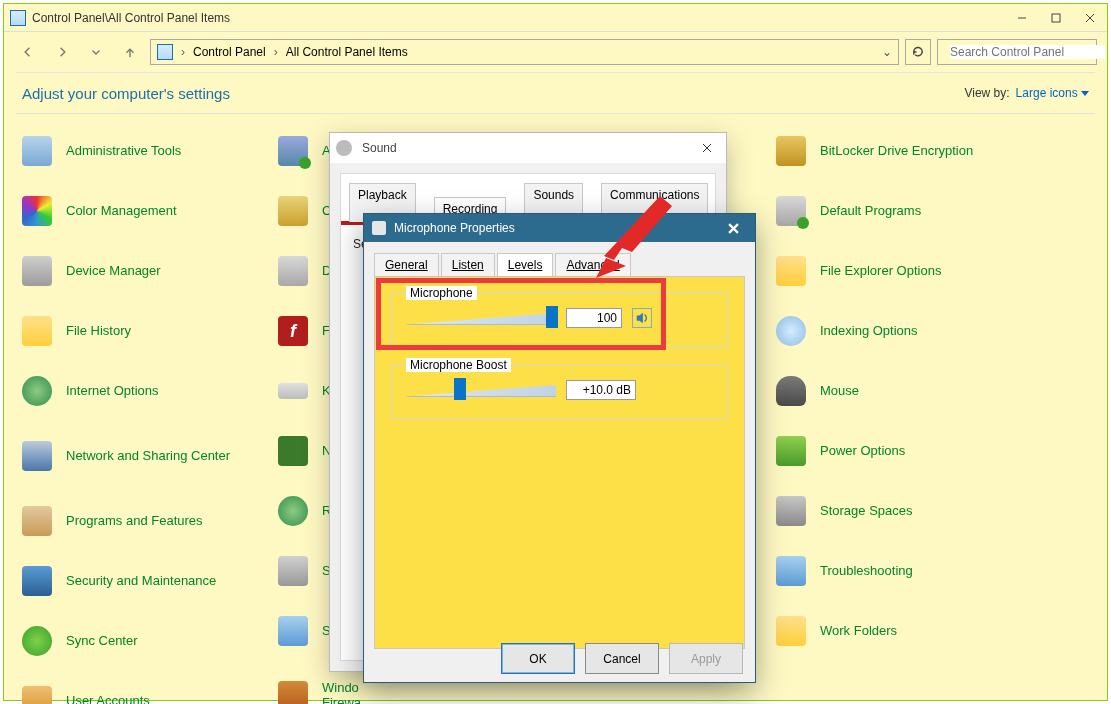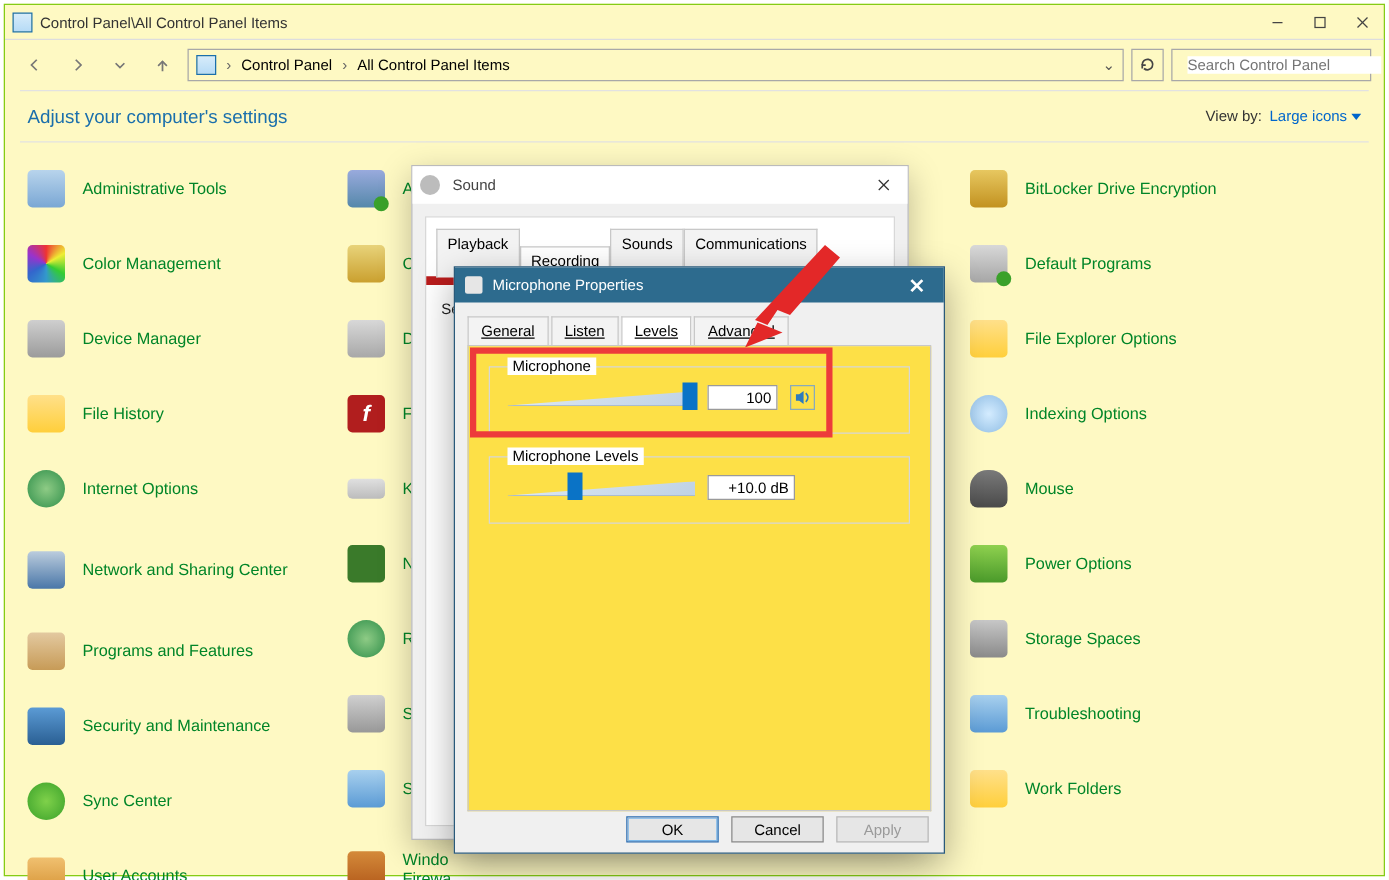--- a/index.html
+++ b/index.html
@@ -53,21 +53,21 @@
   .cp-item .lbl .sub { display:block; }
   .pic { width:30px; height:30px; border-radius:4px; }
 
   
   .sound { position:absolute; left:329px; top:132px; width:398px; height:540px; border:1px solid #bbb; background:#f0f0f0; box-shadow:0 8px 24px rgba(0,0,0,.25); }
   .sound .dlg-title { height:30px; display:flex; align-items:center; gap:8px; padding:0 6px; background:#fff; }
   .sound .dlg-title .t { flex:1; color:#444; padding-left:2px; }
   .sound .dlg-title .icon { width:16px; height:16px; background:#bcbcbc; border-radius:50%; }
   .sound .dlg-close { width:26px; height:26px; display:flex; align-items:center; justify-content:center; }
   .sound .inner { margin:10px; height:488px; border:1px solid #d8d8d8; background:#fff; padding:0; }
-  .sound .tabs { display:flex; gap:0; padding:8px 8px 0 8px; border-bottom:7px solid #b91c1c; }
+  .sound .tabs { display:flex; gap:18px; padding:8px 8px 0 8px; border-bottom:4px solid #b91c1c; }
   .sound .tab { padding:4px 8px 5px; border:1px solid #c8c8c8; border-bottom:none; background:#f3f3f3; font-size:12px; position:relative; top:1px; }
   .sound .tab.active { background:#fff; border-bottom:1px solid #fff;margin-top:14px; }
   .sound .body { padding:12px; font-size:12px; color:#222; }
 
   
   .mic { position:absolute; left:363px; top:213px; width:393px; height:470px; border:1px solid #2a5a7a; background:#f0f0f0; box-shadow:0 10px 28px rgba(0,0,0,.35); }
   .mic .dlg-title { height:28px; background:#2d6b8e; display:flex; align-items:center; gap:8px; padding:0 4px 0 8px; color:#fff; }
   .mic .dlg-title .icon { width:14px; height:14px; background:#e6e6e6; border-radius:2px; }
   .mic .dlg-title .t { flex:1; font-size:12px; }
   .mic .dlg-close2 { width:36px; height:24px; display:flex; align-items:center; justify-content:center; color:#fff; }
@@ -84,21 +84,21 @@
   .slider-track .wedge { position:absolute; left:0; top:5px; width:100%; height:12px; background:linear-gradient(135deg,#dfe9f3,#bfd2e6); clip-path:polygon(0 95%,100% 0,100% 100%,0 100%); border-bottom:1px solid #aabccf; }
   .thumb { position:absolute; top:-2px; width:12px; height:22px; background:#0a73c6; }
   .valbox { width:56px; height:20px; border:1px solid #9a9a9a; text-align:right; padding:1px 4px; font-size:12px; }
   .spk { width:20px; height:20px; border:1px solid #8ab; display:flex; align-items:center; justify-content:center; }
   .spk svg { width:14px; height:14px; }
   .highlight { position:absolute; border:5px solid #ed3b3b; }
   .arrow { position:absolute; }
 
   
   .btnrow { position:absolute; left:0; right:0; bottom:8px; display:flex; gap:10px; justify-content:flex-end; padding:0 12px; }
-  .btn { width:74px; height:21px; border:1px solid #8a8a8a; background:#e6e6e6; font-size:12px; display:flex; align-items:center; justify-content:center; }
+  .btn { width:74px; height:31px; border:1px solid #8a8a8a; background:#e6e6e6; font-size:12px; display:flex; align-items:center; justify-content:center; }
   .btn.primary { border:1px solid #2d6fb4; box-shadow:inset 0 0 0 1px #79b7ea; }
   .btn.disabled { color:#9a9a9a; border-color:#b8b8b8; }
 
 </style>
 </head>
 <body>
 
 <div class="cp-window">
   <div class="cp-title">
     <div class="icon"></div>
@@ -426,21 +426,21 @@
         <input class="valbox" readonly="" value="100" style="">
         <div class="spk">
             <svg viewBox="0 0 16 16">
               <polygon points="2,5 5,5 9,2 9,14 5,11 2,11" fill="#2d7bbe"></polygon>
               <path d="M11 4 Q15 8 11 12" fill="none" stroke="#2d7bbe" stroke-width="1.5"></path>
             </svg>
           </div>
       </div>
     </div>
     <div class="grp">
-      <span class="glabel">Microphone Levels</span>
+      <span class="glabel">Microphone Boost</span>
       <div class="body">
         <div class="slider-track">
           <div class="wedge"></div>
           <div class="thumb" style="left:48px;"></div>
         </div>
         <input class="valbox" style="width: 70px;" readonly="" value="+10.0 dB">
       </div>
     </div>
   </div>
   <div class="btnrow">

